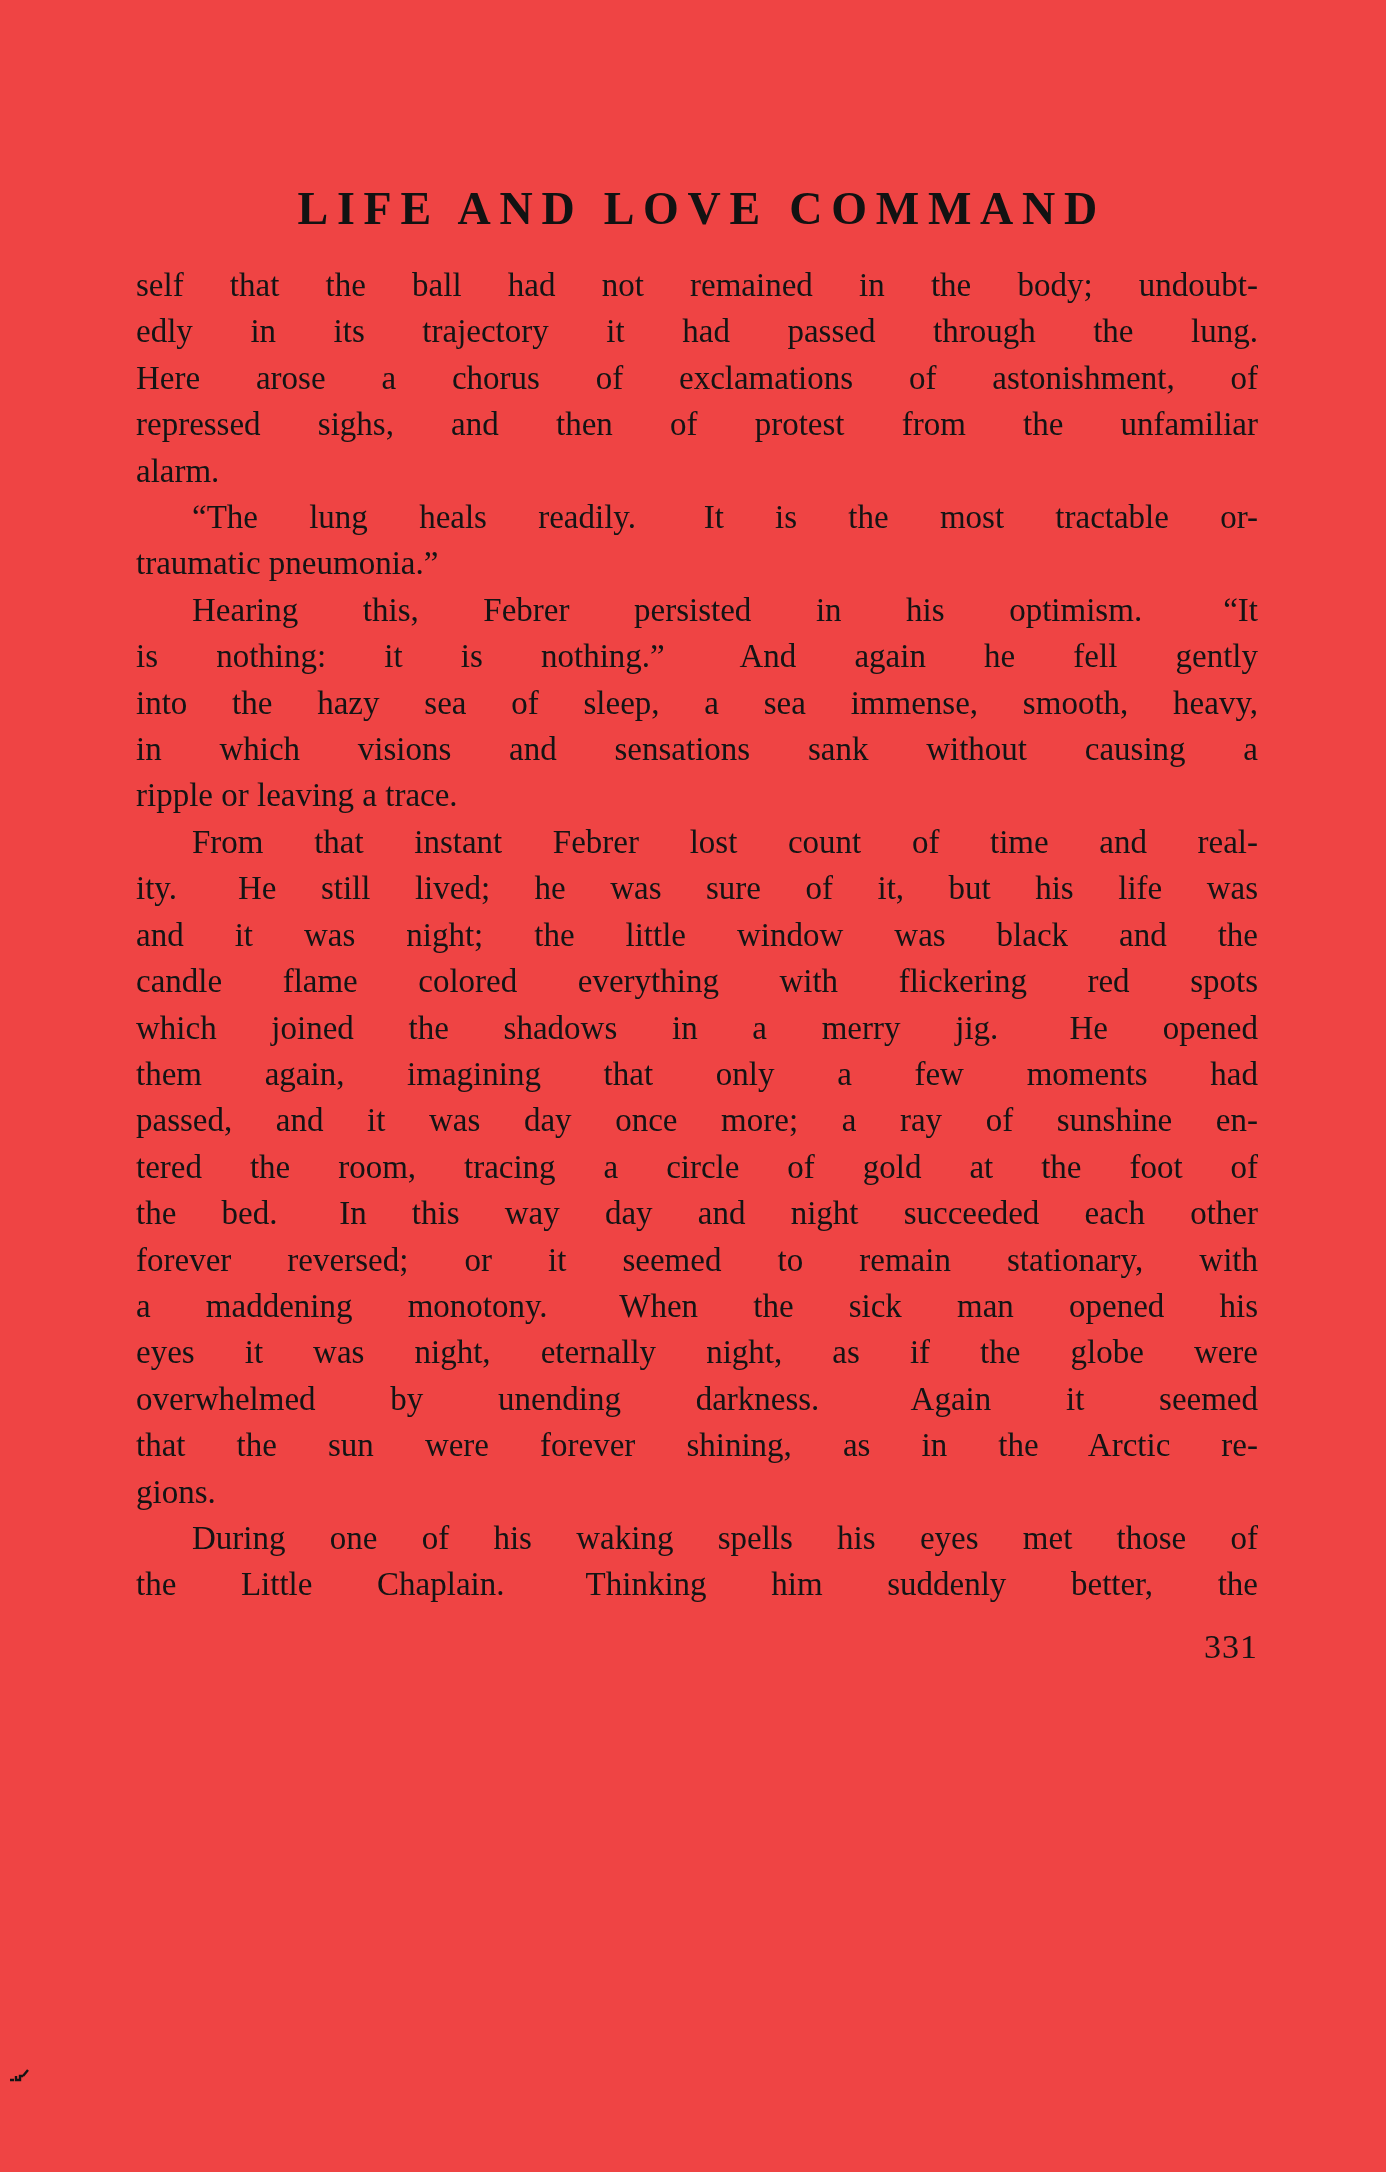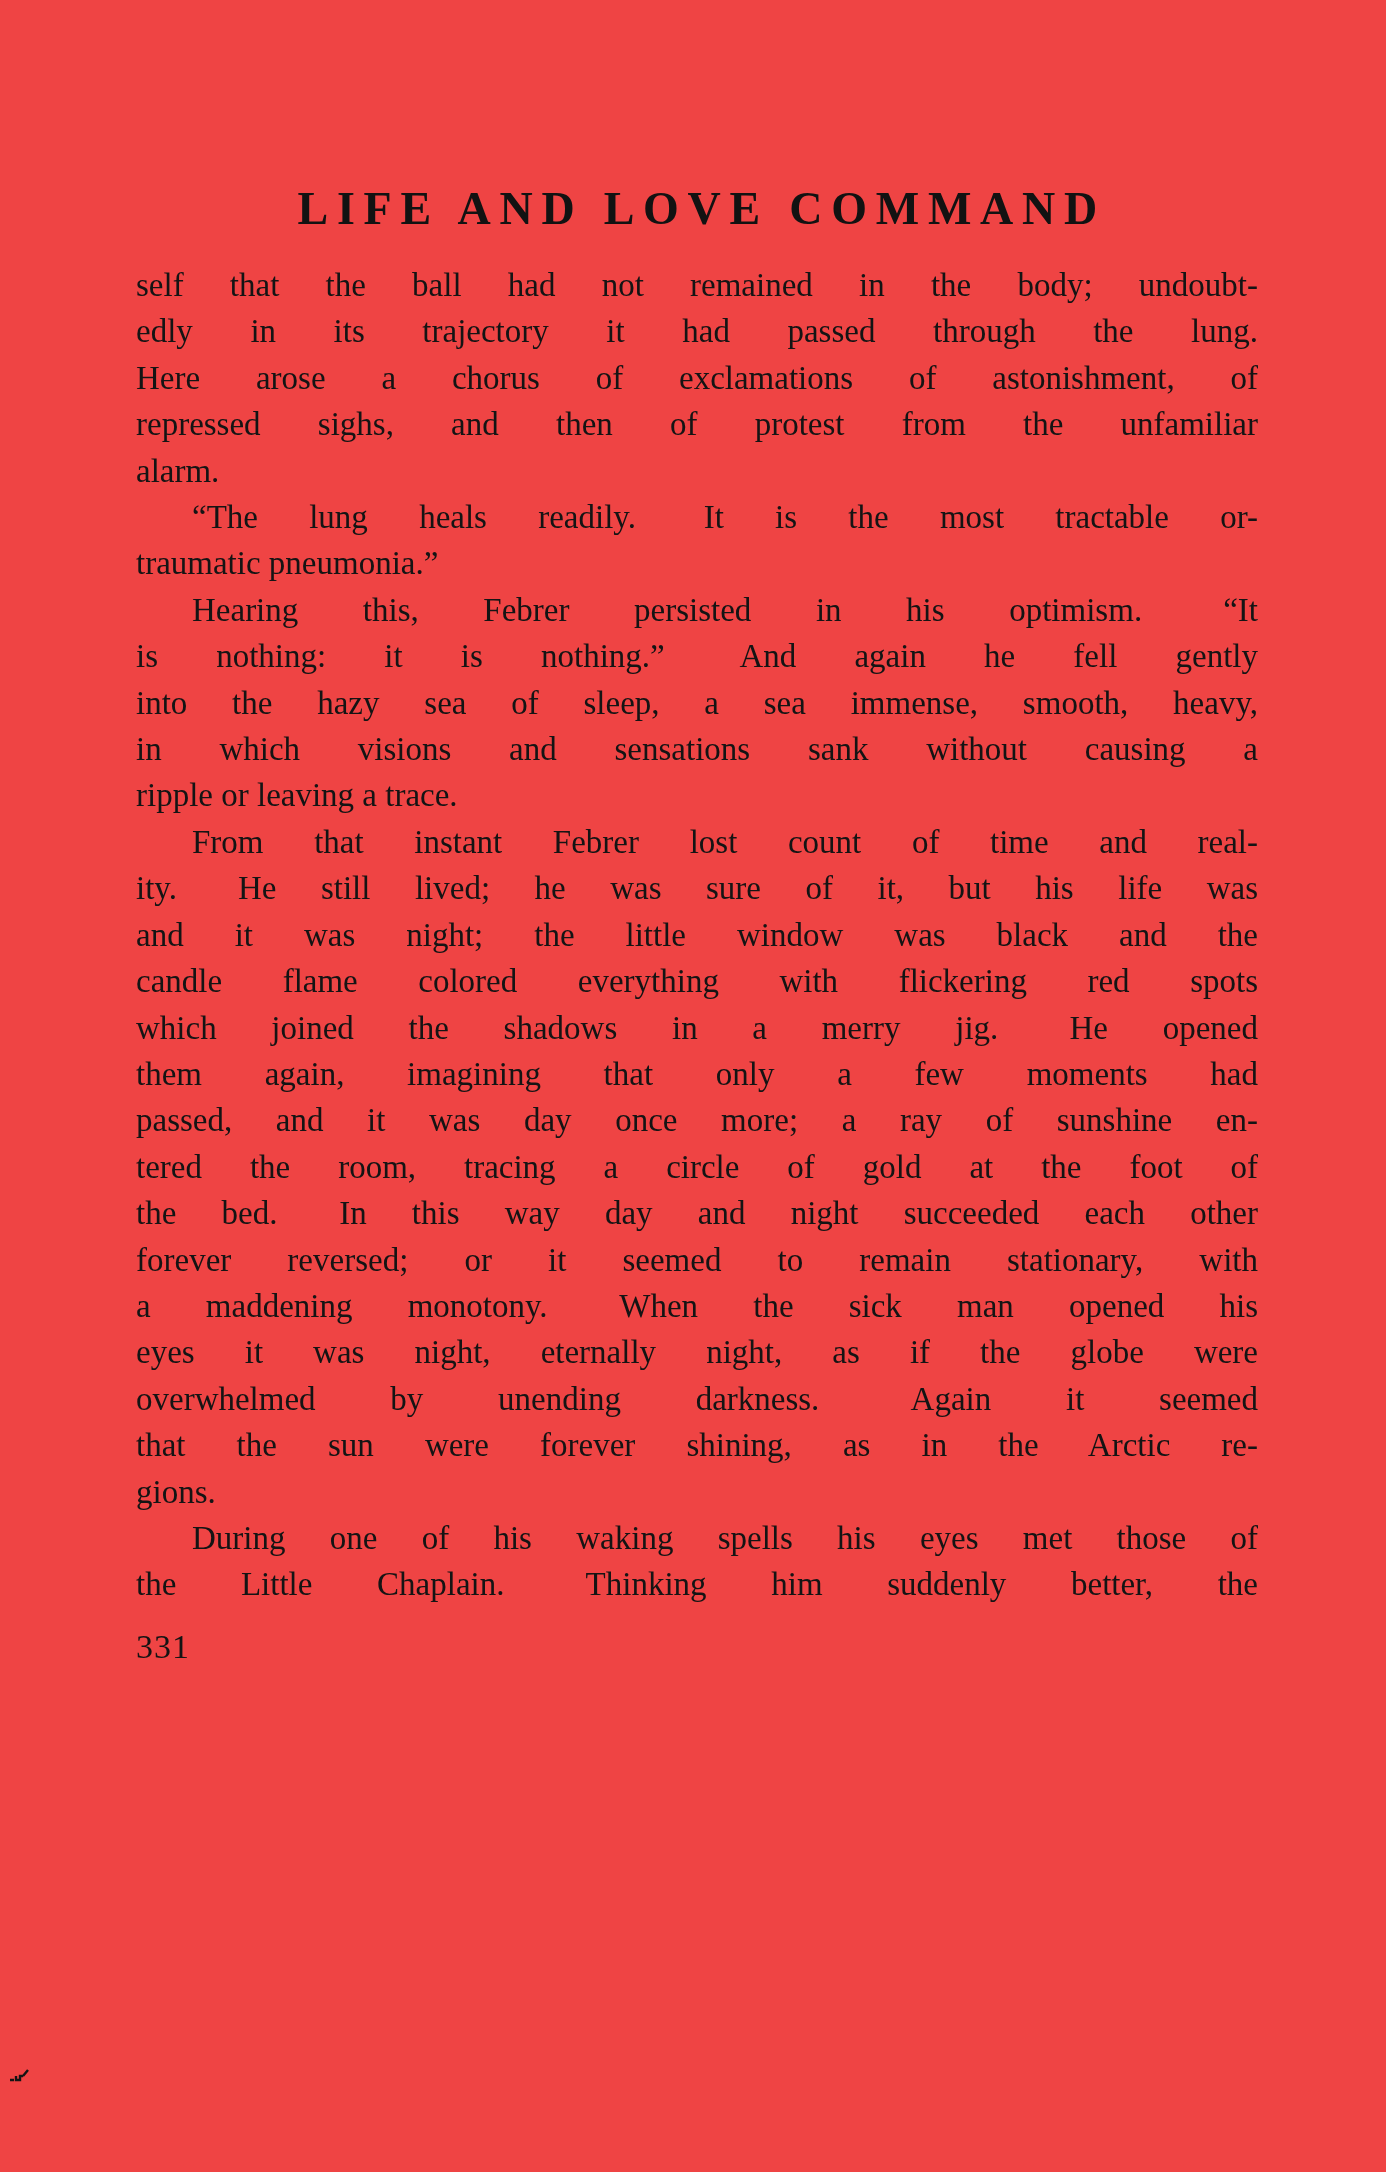--- a/index.html
+++ b/index.html
@@ -42,21 +42,21 @@
     text-justify: inter-word;
   }
   .line.just {
     text-align-last: justify;
   }
   .line.indent {
     text-indent: 56px;
   }
   .page-number {
     margin-top: 16px;
-    text-align: left;
+    text-align: right;
     font-size: 34px;
     letter-spacing: 1px;
     color: #141414;
   }
   .scan-mark {
     position: absolute;
     left: 8px;
     top: 2058px;
   }
 </style>

